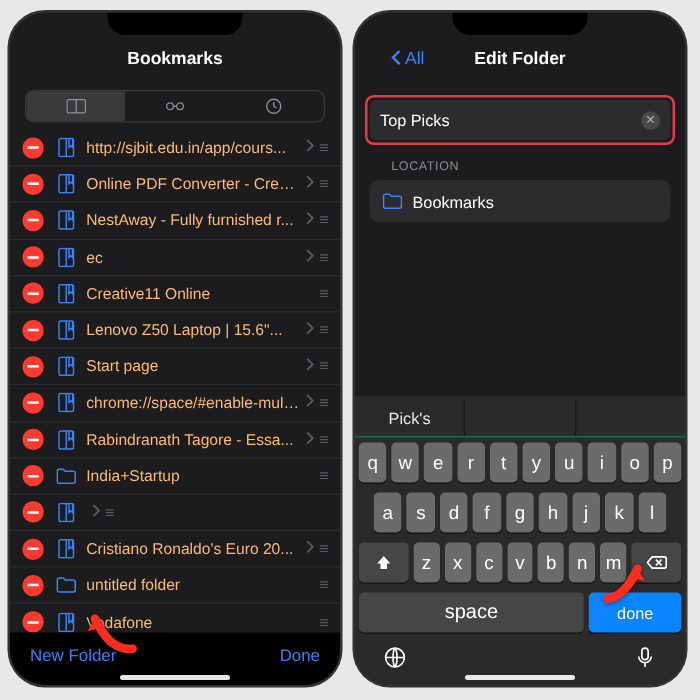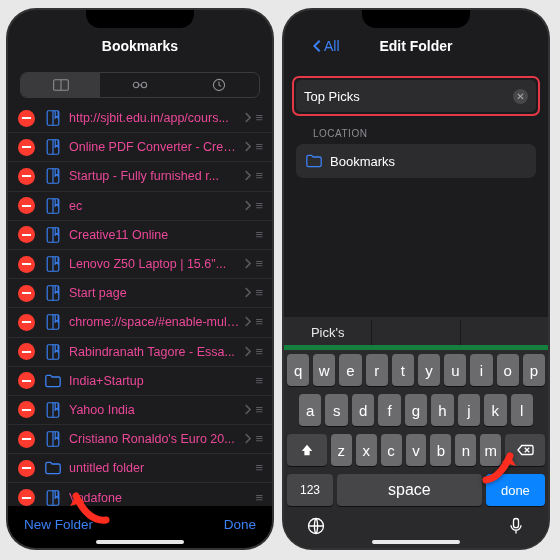--- a/index.html
+++ b/index.html
@@ -13,41 +13,41 @@
   .back svg{width:10px;height:14px}
   .tabs{display:flex;margin:4px 12px 6px;border:1px solid #3a3a3c;border-radius:7px;overflow:hidden;height:26px}
   .tab{flex:1;display:flex;align-items:center;justify-content:center;color:#8e8e93}
   .tab.active{background:#3a3a3c}
   .tab svg{width:16px;height:14px}
   .list{overflow:hidden}
   .row{display:flex;align-items:center;height:29.2px;border-bottom:1px solid #2c2c2e;padding:0 8px 0 10px}
   .del{width:17px;height:17px;border-radius:50%;background:#ff3b30;display:flex;align-items:center;justify-content:center;margin-right:10px;flex:none}
   .del::after{content:"";width:9px;height:2px;background:#fff}
   .bicon{width:16px;height:16px;margin-right:8px;flex:none;color:#3b82f6}
-  .row .label{color:#ec4899;font-size:12.5px;white-space:nowrap;overflow:hidden;text-overflow:ellipsis;flex:1}
+  .row .label{color:#fdba74;font-size:12.5px;white-space:nowrap;overflow:hidden;text-overflow:ellipsis;flex:1}
   .chev{color:#5a5a5e;margin:0 4px;flex:none}
   .chev svg{width:7px;height:11px}
   .grip{color:#5a5a5e;flex:none;font-size:13px;letter-spacing:1px;line-height:4px}
   .footer{position:absolute;bottom:0;left:0;right:0;height:42px;display:flex;align-items:center;justify-content:space-between;padding:0 16px 6px;background:#000000}
   .footer a{color:#3b82f6;font-size:13.5px}
   .homebar{position:absolute;bottom:4px;left:50%;transform:translateX(-50%);width:88px;height:4px;border-radius:3px;background:#fff;opacity:.9}
   .arrow{position:absolute;pointer-events:none}
   .arrow svg{filter:drop-shadow(0 1px 2px rgba(0,0,0,.4))}
 
   
   .field-wrap{margin:8px 8px 0;border:2px solid #e53947;border-radius:7px;padding:2px}
   .field{background:#2c2c2e;border-radius:5px;height:32px;display:flex;align-items:center;padding:0 8px}
   .field .val{color:#fff;font-size:13px;flex:1}
   .clear{width:15px;height:15px;border-radius:50%;background:#48484a;display:flex;align-items:center;justify-content:center;color:#aeaeb2;font-size:10px}
   .loclbl{color:#8e8e93;font-size:10px;letter-spacing:.5px;margin:12px 29px 5px}
   .locrow{background:#2c2c2e;margin:0 12px;border-radius:7px;height:34px;display:flex;align-items:center;padding:0 10px}
   .locrow .label{color:#fff;font-size:13px}
 
   .kb{position:absolute;bottom:0;left:0;right:0;background:#2a2a2c;padding-top:3px}
-  .sugg{display:flex;height:30px;border-bottom:5px solid #15803d}
+  .sugg{display:flex;height:30px;border-bottom:1px solid #15803d}
   .sugg div{flex:1;display:flex;align-items:center;justify-content:center;color:#e9e9ea;font-size:13px;border-right:1px solid #1a1a1c}
   .sugg div:last-child{border:none}
   .krow{display:flex;gap:4px;padding:4px 3px;justify-content:center}
   .key{background:#6b6b6e;color:#fff;border-radius:4px;height:32px;flex:1;display:flex;align-items:center;justify-content:center;font-size:15px;box-shadow:0 1px 0 #111}
   .key.dark{background:#464649}
   .key.wide{flex:1.4}
   .key.space{flex:4.4;font-size:16px}
   .key.done{background:#0a84ff;flex:1.8;font-size:13px}
   .kfoot{display:flex;justify-content:space-between;align-items:center;height:38px;padding:0 22px 6px}
   .kfoot svg{color:#fff;width:20px;height:20px}
@@ -110,21 +110,21 @@
             </svg></span>
           <div class="grip">≡</div>
         </div>
         <div class="row">
           <div class="del"></div>
           <svg class="bicon" viewBox="0 0 18 22" fill="none" stroke="currentColor" stroke-width="1.6">
             <rect x="1" y="1" width="16" height="20" rx="2"></rect>
             <path d="M9 1v20"></path>
             <path d="M12 1v10l2-2 2 2V1"></path>
           </svg>
-          <span class="label">Startup - Fully furnished r...</span>
+          <span class="label">NestAway - Fully furnished r...</span>
           <span class="chev"><svg viewBox="0 0 8 12" fill="none" stroke="currentColor" stroke-width="1.8">
               <path d="M2 1l5 5-5 5"></path>
             </svg></span>
           <div class="grip">≡</div>
         </div>
         <div class="row">
           <div class="del"></div>
           <svg class="bicon" viewBox="0 0 18 22" fill="none" stroke="currentColor" stroke-width="1.6">
             <rect x="1" y="1" width="16" height="20" rx="2"></rect>
             <path d="M9 1v20"></path>
@@ -206,21 +206,20 @@
           <span class="label">India+Startup</span>
           <div class="grip">≡</div>
         </div>
         <div class="row">
           <div class="del"></div>
           <svg class="bicon" viewBox="0 0 18 22" fill="none" stroke="currentColor" stroke-width="1.6">
             <rect x="1" y="1" width="16" height="20" rx="2"></rect>
             <path d="M9 1v20"></path>
             <path d="M12 1v10l2-2 2 2V1"></path>
           </svg>
-          <span class="label">Yahoo India</span>
           <span class="chev"><svg viewBox="0 0 8 12" fill="none" stroke="currentColor" stroke-width="1.8">
               <path d="M2 1l5 5-5 5"></path>
             </svg></span>
           <div class="grip">≡</div>
         </div>
         <div class="row">
           <div class="del"></div>
           <svg class="bicon" viewBox="0 0 18 22" fill="none" stroke="currentColor" stroke-width="1.6">
             <rect x="1" y="1" width="16" height="20" rx="2"></rect>
             <path d="M9 1v20"></path>
@@ -342,21 +341,20 @@
             <div class="key">m</div>
           </div>
         <div class="key dark wide">
           <svg width="17" height="12" viewBox="0 0 22 16" fill="none" stroke="#fff" stroke-width="1.8">
               <path d="M6 2h13a2 2 0 0 1 2 2v8a2 2 0 0 1-2 2H6l-5-6Z"></path>
               <path d="M10 5l6 6M16 5l-6 6"></path>
             </svg>
         </div>
       </div>
       <div class="krow">
-        <div class="key dark wide" style="font-size:12px">123</div>
         <div class="key dark space">space</div>
         <div class="key done">done</div>
       </div>
       <div class="kfoot">
         <svg viewBox="0 0 24 24" fill="none" stroke="currentColor" stroke-width="1.6">
             <circle cx="12" cy="12" r="9"></circle>
             <path d="M3 12h18M12 3c2.5 3 2.5 15 0 18M12 3c-2.5 3-2.5 15 0 18"></path>
           </svg>
         <svg viewBox="0 0 24 24" fill="none" stroke="currentColor" stroke-width="1.6">
             <rect x="9" y="3" width="6" height="11" rx="3"></rect>

